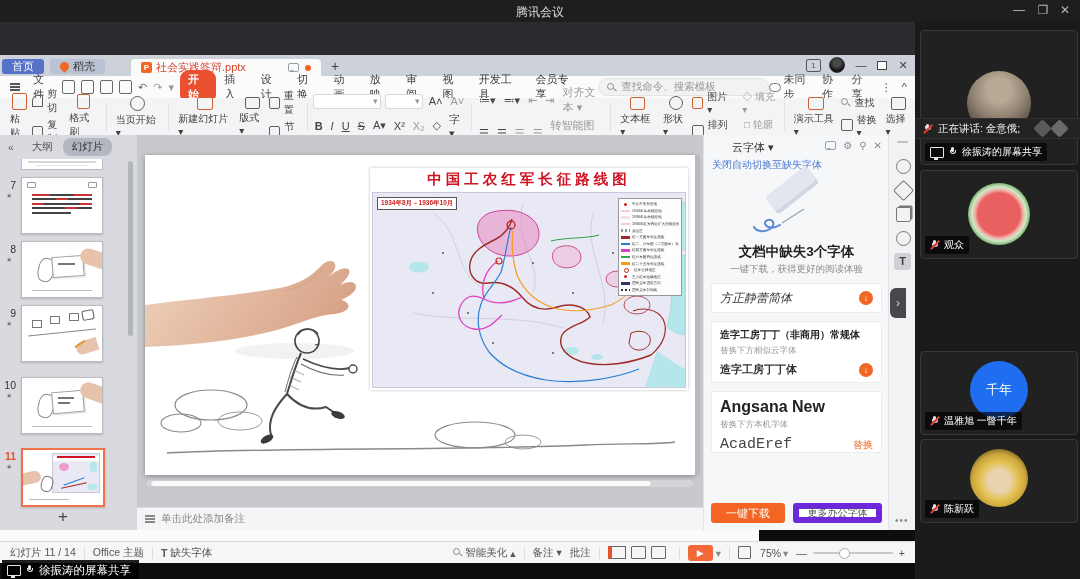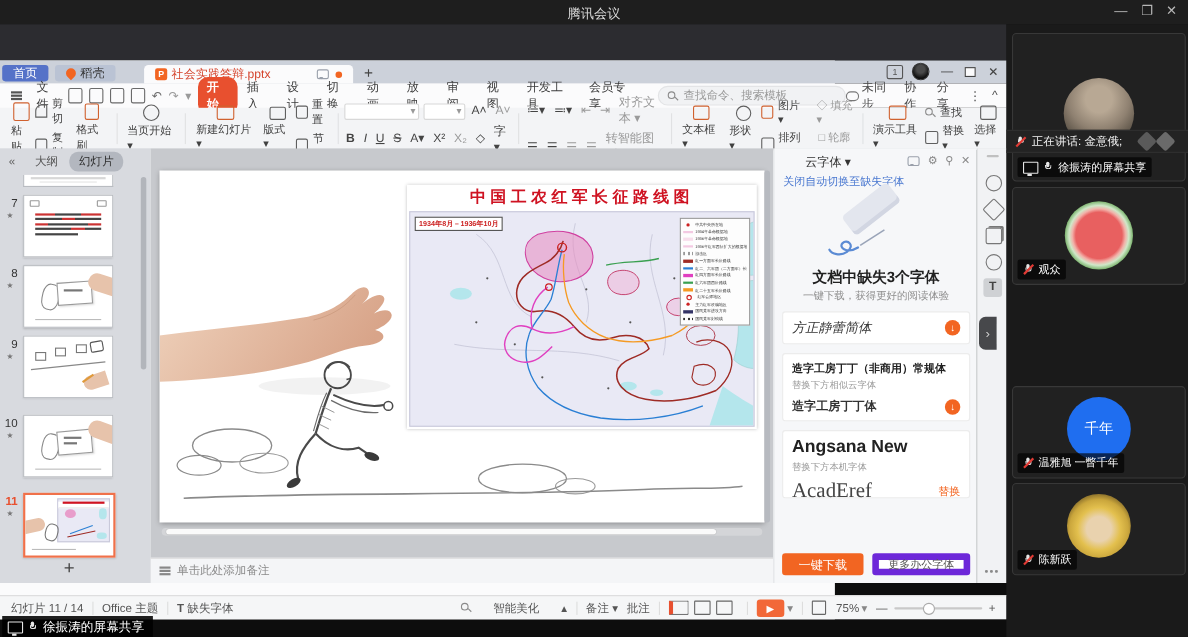--- a/index.html
+++ b/index.html
@@ -582,21 +582,21 @@
           <div class="fdesc">替换下方相似云字体</div>
           <div class="frow">
               <span style="font-family:'DejaVu Serif',serif;font-weight:bold;font-size:11px;color:#333;">造字工房丁丁体</span>
               <span class="dl">↓</span>
             </div>
         </div>
         <div class="a fcard" style="top:256px;height:62px;">
           <div class="fname" style="font-size:16px;">Angsana New</div>
           <div class="fdesc">替换下方本机字体</div>
           <div class="frow">
-              <span style="font-family:Liberation Serif, serif;font-size:19px;color:#444;">AcadEref</span>
+              <span style="font-family:Liberation Mono, monospace;font-size:15px;color:#444;">AcadEref</span>
               <span style="color:#f26522;font-size:10px;">替换</span>
             </div>
         </div>
         <div class="a btn-orange">一键下载</div>
         <div class="a btn-plain">更多办公字体</div>
       </div>
 
       <div class="a sidetools">
         <div class="a" style="left:8px;top:6px;width:11px;height:2px;background:#c0c0c0;border-radius:1px;"></div>
         <div class="a st-ic" style="top:24px;border-radius:50%;"></div>
@@ -608,21 +608,21 @@
       </div>
 
       <div class="a statusbar">
         <span style="margin-left:10px;">幻灯片 11 / 14</span>
         <span class="sdiv"></span>
         <span>Office 主题</span>
         <span class="sdiv"></span>
         <span style="font-weight:bold;margin-right:3px;">T</span>
         <span>缺失字体</span>
         <span style="margin-left:auto;display:flex;align-items:center;">
-          <span style="display:flex;align-items:center;gap:20px;"><span class="mag"></span><span>智能美化</span> ▴</span>
+          <span style="display:flex;align-items:center;gap:3px;"><span class="mag"></span><span>智能美化</span> ▴</span>
           <span class="sdiv"></span>
           <span><span>备注</span> ▾</span>
           <span style="margin-left:8px;"><span>批注</span></span>
           <span class="sdiv"></span>
           <span class="viewic" style="border-left:4px solid #e8502f;"></span>
           <span class="viewic"></span>
           <span class="viewic"></span>
           <span class="sdiv"></span>
           <span class="playbtn">▶</span>
           <span style="color:#888;">▾</span>

